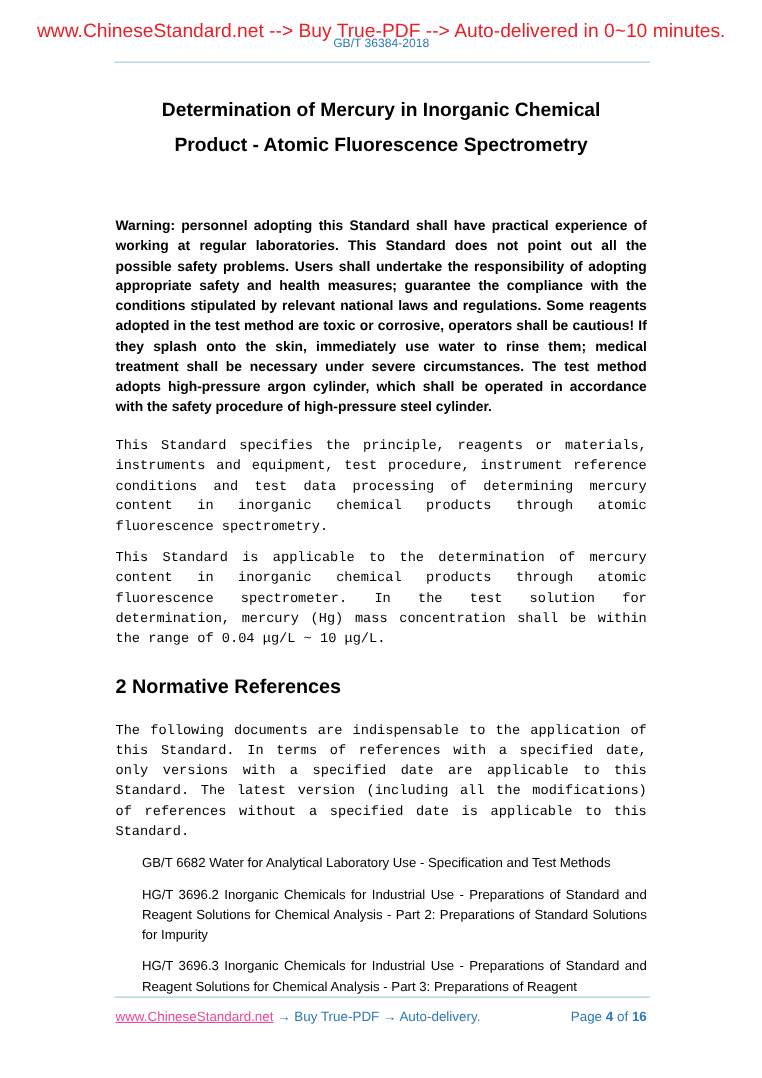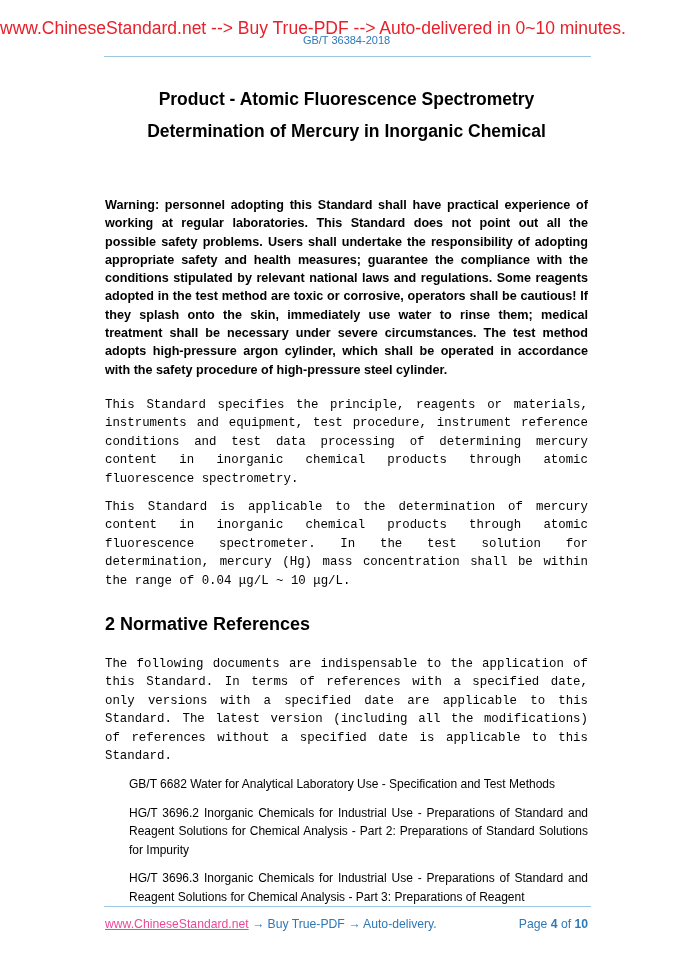--- a/index.html
+++ b/index.html
@@ -12,21 +12,21 @@
       height: 980px;
       position: relative;
       overflow: hidden;
       font-family: "Liberation Sans", sans-serif;
       color: #000000;
     }
     .banner {
       position: absolute;
       top: 18px;
       left: 0;
-      width: 600px;
+      width: 693px;
       text-align: center;
       font-size: 17.5px;
       color: #e8202a;
       white-space: nowrap;
       line-height: 20px;
     }
     .doc-code {
       position: absolute;
       top: 34px;
       left: 0;
@@ -122,22 +122,22 @@
     .footer .pager b { font-weight: bold; }
   </style>
 </head>
 <body>
 
 <div class="banner">www.ChineseStandard.net --&gt; Buy True-PDF --&gt; Auto-delivered in 0~10 minutes.</div>
 <div class="doc-code">GB/T 36384-2018</div>
 <div class="header-rule"></div>
 
 <div class="title">
+  <div>Determination of Mercury in Inorganic Chemical</div>
   <div>Product - Atomic Fluorescence Spectrometry</div>
-  <div>Determination of Mercury in Inorganic Chemical</div>
 </div>
 
 <div class="content">
   <p class="warning">Warning: personnel adopting this Standard shall have practical experience of working at regular laboratories. This Standard does not point out all the possible safety problems. Users shall undertake the responsibility of adopting appropriate safety and health measures; guarantee the compliance with the conditions stipulated by relevant national laws and regulations. Some reagents adopted in the test method are toxic or corrosive, operators shall be cautious! If they splash onto the skin, immediately use water to rinse them; medical treatment shall be necessary under severe circumstances. The test method adopts high-pressure argon cylinder, which shall be operated in accordance with the safety procedure of high-pressure steel cylinder.</p>
 
   <div class="gap-after-h"></div>
   <p class="body">This Standard specifies the principle, reagents or materials, instruments and equipment, test procedure, instrument reference conditions and test data processing of determining mercury content in inorganic chemical products through atomic fluorescence spectrometry.</p>
   <div class="gap-para"></div>
   <p class="body">This Standard is applicable to the determination of mercury content in inorganic chemical products through atomic fluorescence spectrometer. In the test solution for determination, mercury (Hg) mass concentration shall be within the range of 0.04 μg/L ~ 10 μg/L.</p>
 
@@ -148,14 +148,14 @@
   <ul class="ref-list">
     <li>GB/T 6682 Water for Analytical Laboratory Use - Specification and Test Methods</li>
     <li>HG/T 3696.2 Inorganic Chemicals for Industrial Use - Preparations of Standard and Reagent Solutions for Chemical Analysis - Part 2: Preparations of Standard Solutions for Impurity</li>
     <li>HG/T 3696.3 Inorganic Chemicals for Industrial Use - Preparations of Standard and Reagent Solutions for Chemical Analysis - Part 3: Preparations of Reagent</li>
   </ul>
 </div>
 
 <div class="footer-rule"></div>
 <div class="footer">
   <a>www.ChineseStandard.net</a><span> → Buy True-PDF → Auto-delivery.</span>
-  <span class="pager"><span>Page </span><b>4</b><span> of </span><b>10</b></span>
+  <span class="pager"><span>Page </span><b>4</b><span> of </span><b>16</b></span>
 </div>
 
 </body></html>

